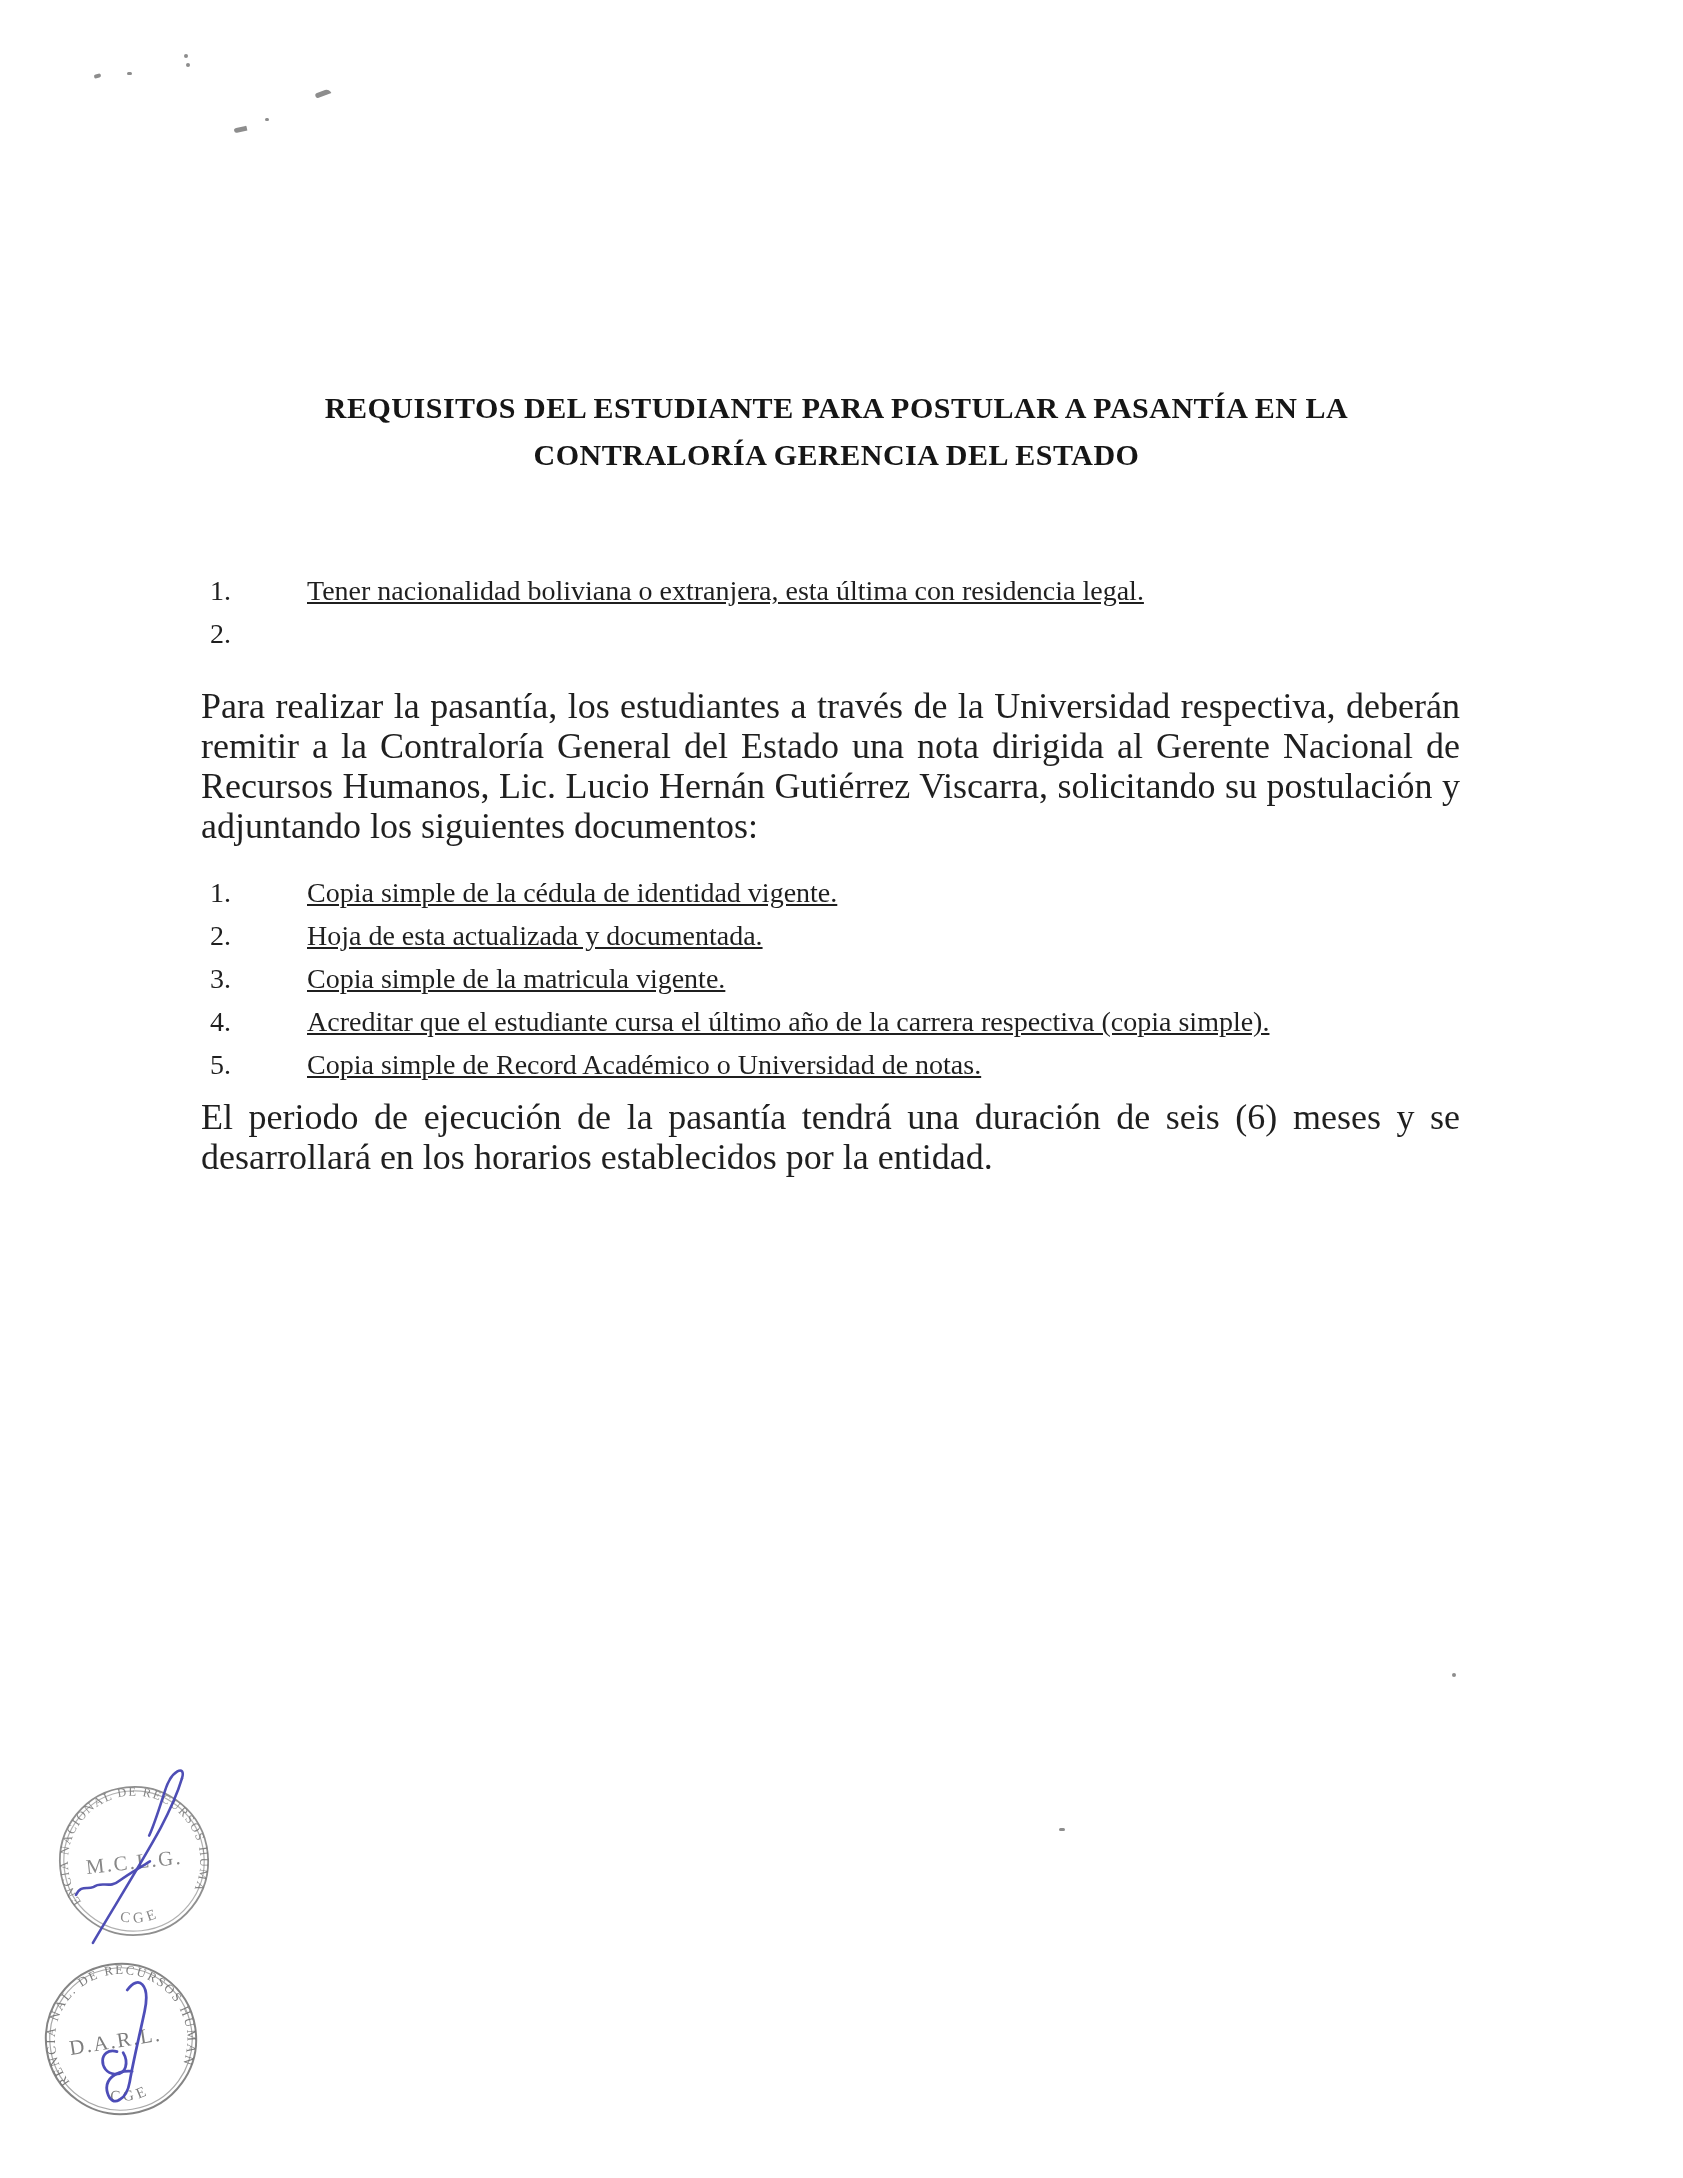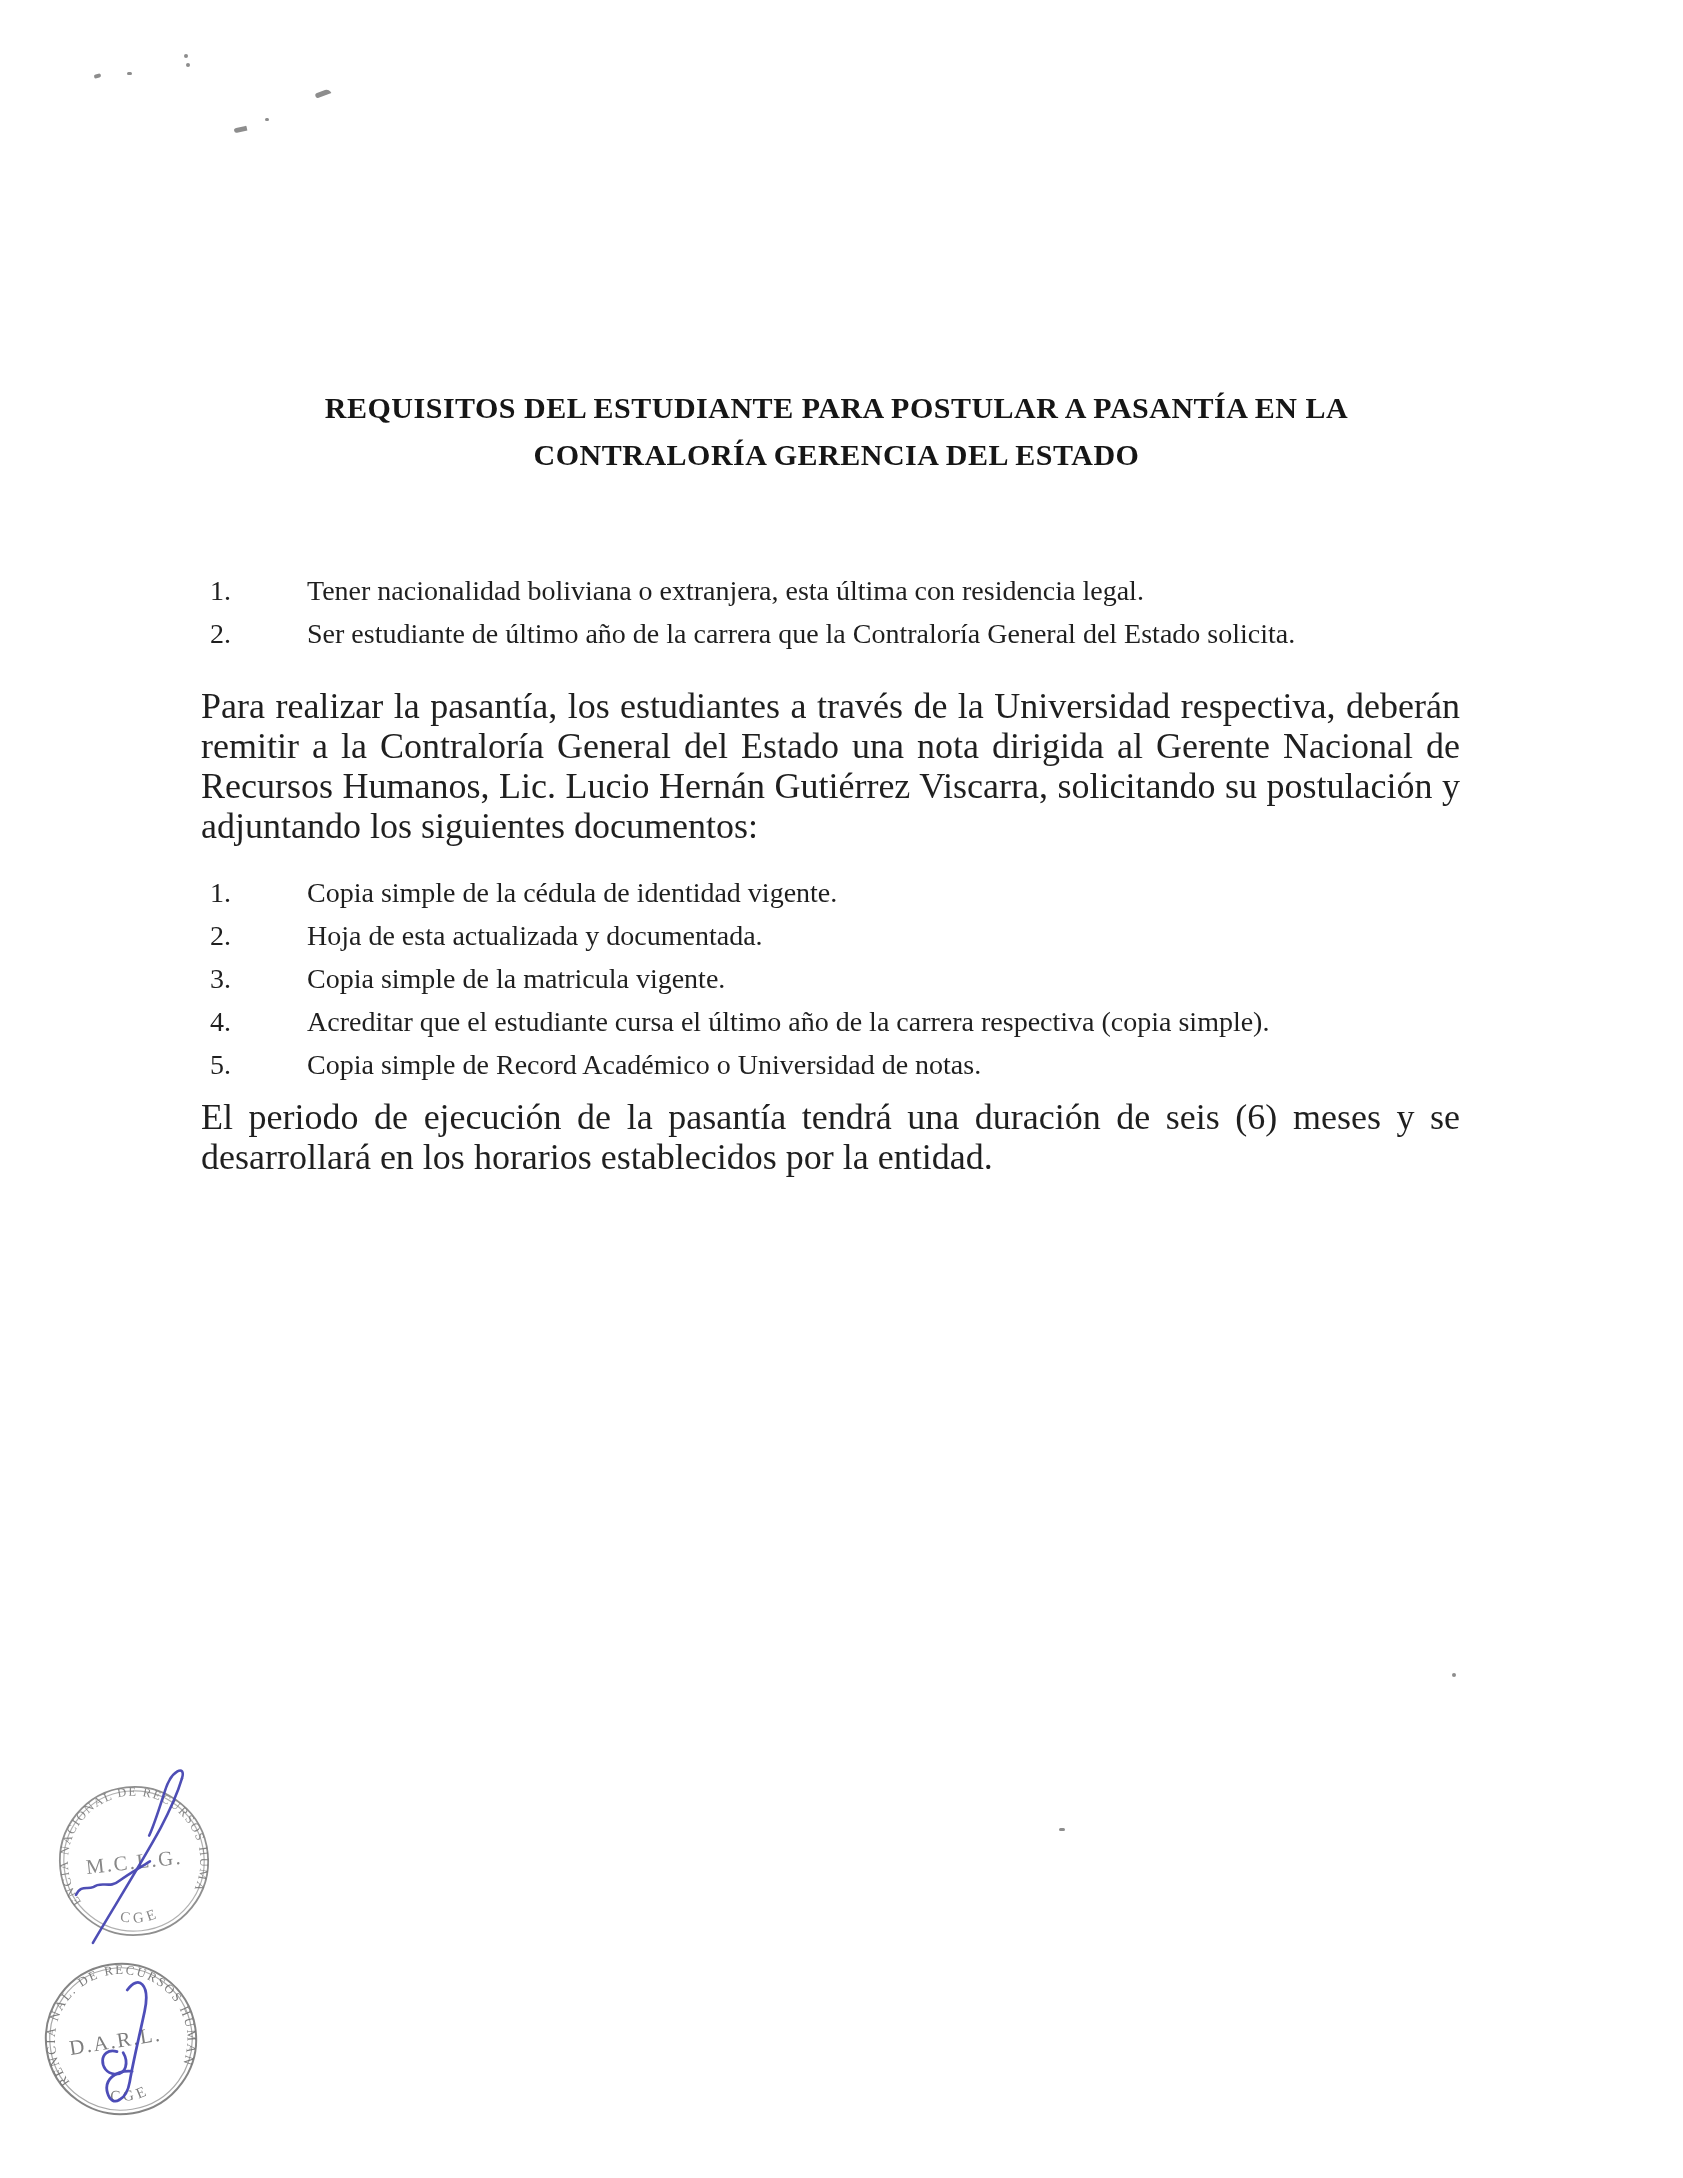--- a/index.html
+++ b/index.html
@@ -23,21 +23,21 @@
     font-size: 30px;
     line-height: 47px;
     letter-spacing: 0.5px;
     color: #161616;
   }
   .num-list { position: absolute; left: 210px; width: 1406px; }
   .list-eligibility { top: 569px; }
   .list-documents  { top: 871px; }
   .li-row { display: flex; height: 43px; line-height: 43px; font-size: 28px; }
   .li-num  { width: 97px; flex: 0 0 97px; }
-  .li-text { white-space: nowrap; }
+  .li-text { white-space: nowrap; text-decoration: underline; }
   .para {
     position: absolute;
     left: 201px;
     width: 1259px;
     font-size: 36px;
     line-height: 40px;
     text-align: justify;
   }
   .para-intro   { top: 686px; }
   .para-closing { top: 1097px; }
@@ -71,21 +71,20 @@
     <div>CONTRALORÍA GERENCIA DEL ESTADO</div>
   </div>
 
   <div class="num-list list-eligibility">
     <div class="li-row">
       <span class="li-num">1.</span>
       <span class="li-text">Tener nacionalidad boliviana o extranjera, esta última con residencia legal.</span>
     </div>
     <div class="li-row">
       <span class="li-num">2.</span>
-      <span class="li-text">Ser estudiante de último año de la carrera que la Contraloría General del Estado solicita.</span>
     </div>
   </div>
 
   <div class="para para-intro">Para realizar la pasantía, los estudiantes a través de la Universidad respectiva, deberán remitir a la Contraloría General del Estado una nota dirigida al Gerente Nacional de Recursos Humanos, Lic. Lucio Hernán Gutiérrez Viscarra, solicitando su postulación y adjuntando los siguientes documentos:</div>
 
   <div class="num-list list-documents">
     <div class="li-row">
       <span class="li-num">1.</span>
       <span class="li-text">Copia simple de la cédula de identidad vigente.</span>
     </div>

